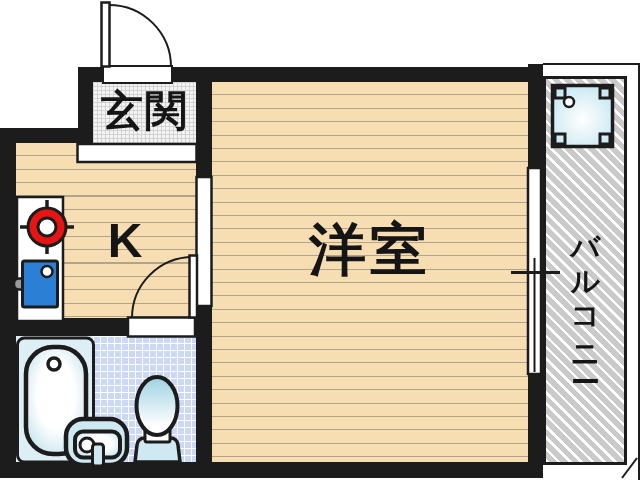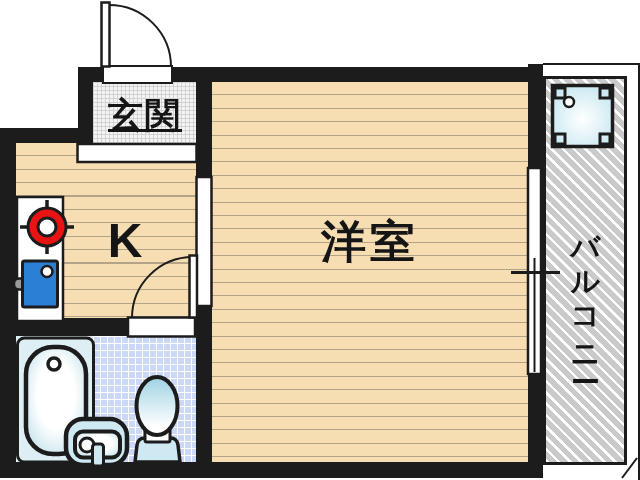--- a/index.html
+++ b/index.html
@@ -25,23 +25,23 @@
   }
   .floor-bathleft{background:#ddeff5;}
   .wall{background:#1c1c1c;}
   .balcony-outer{background:#ffffff;border-top:2px solid #1c1c1c;border-right:2px solid #1c1c1c;}
   .balcony-stripes{
     border:3px solid #1c1c1c;
     background:repeating-linear-gradient(45deg,#ffffff 0 2.5px,#cacaca 2.5px 8px);
   }
   
   .lbl{position:absolute;font-weight:700;color:#151515;text-align:center;line-height:1.1;}
-  .lbl-genkan{left:93px;top:96px;width:104px;font-size:35px;letter-spacing:2px;text-decoration:underline;}
+  .lbl-genkan{left:93px;top:88px;width:104px;font-size:42px;letter-spacing:2px;}
   .lbl-k{left:94px;top:215px;width:62px;font-size:48px;font-weight:600;}
-  .lbl-main{left:250px;top:213px;width:240px;font-size:45px;line-height:1.28;letter-spacing:4px;}
+  .lbl-main{left:250px;top:213px;width:240px;font-size:57px;line-height:1.28;letter-spacing:4px;}
   .lbl-balcony{
     left:564px;top:194px;width:42px;height:196px;
     writing-mode:vertical-rl;text-orientation:mixed;
     font-size:29px;letter-spacing:5px;font-weight:700;
     display:flex;align-items:center;justify-content:center;
   }
   svg{position:absolute;left:0;top:0;}
 </style>
 </head>
 <body>

